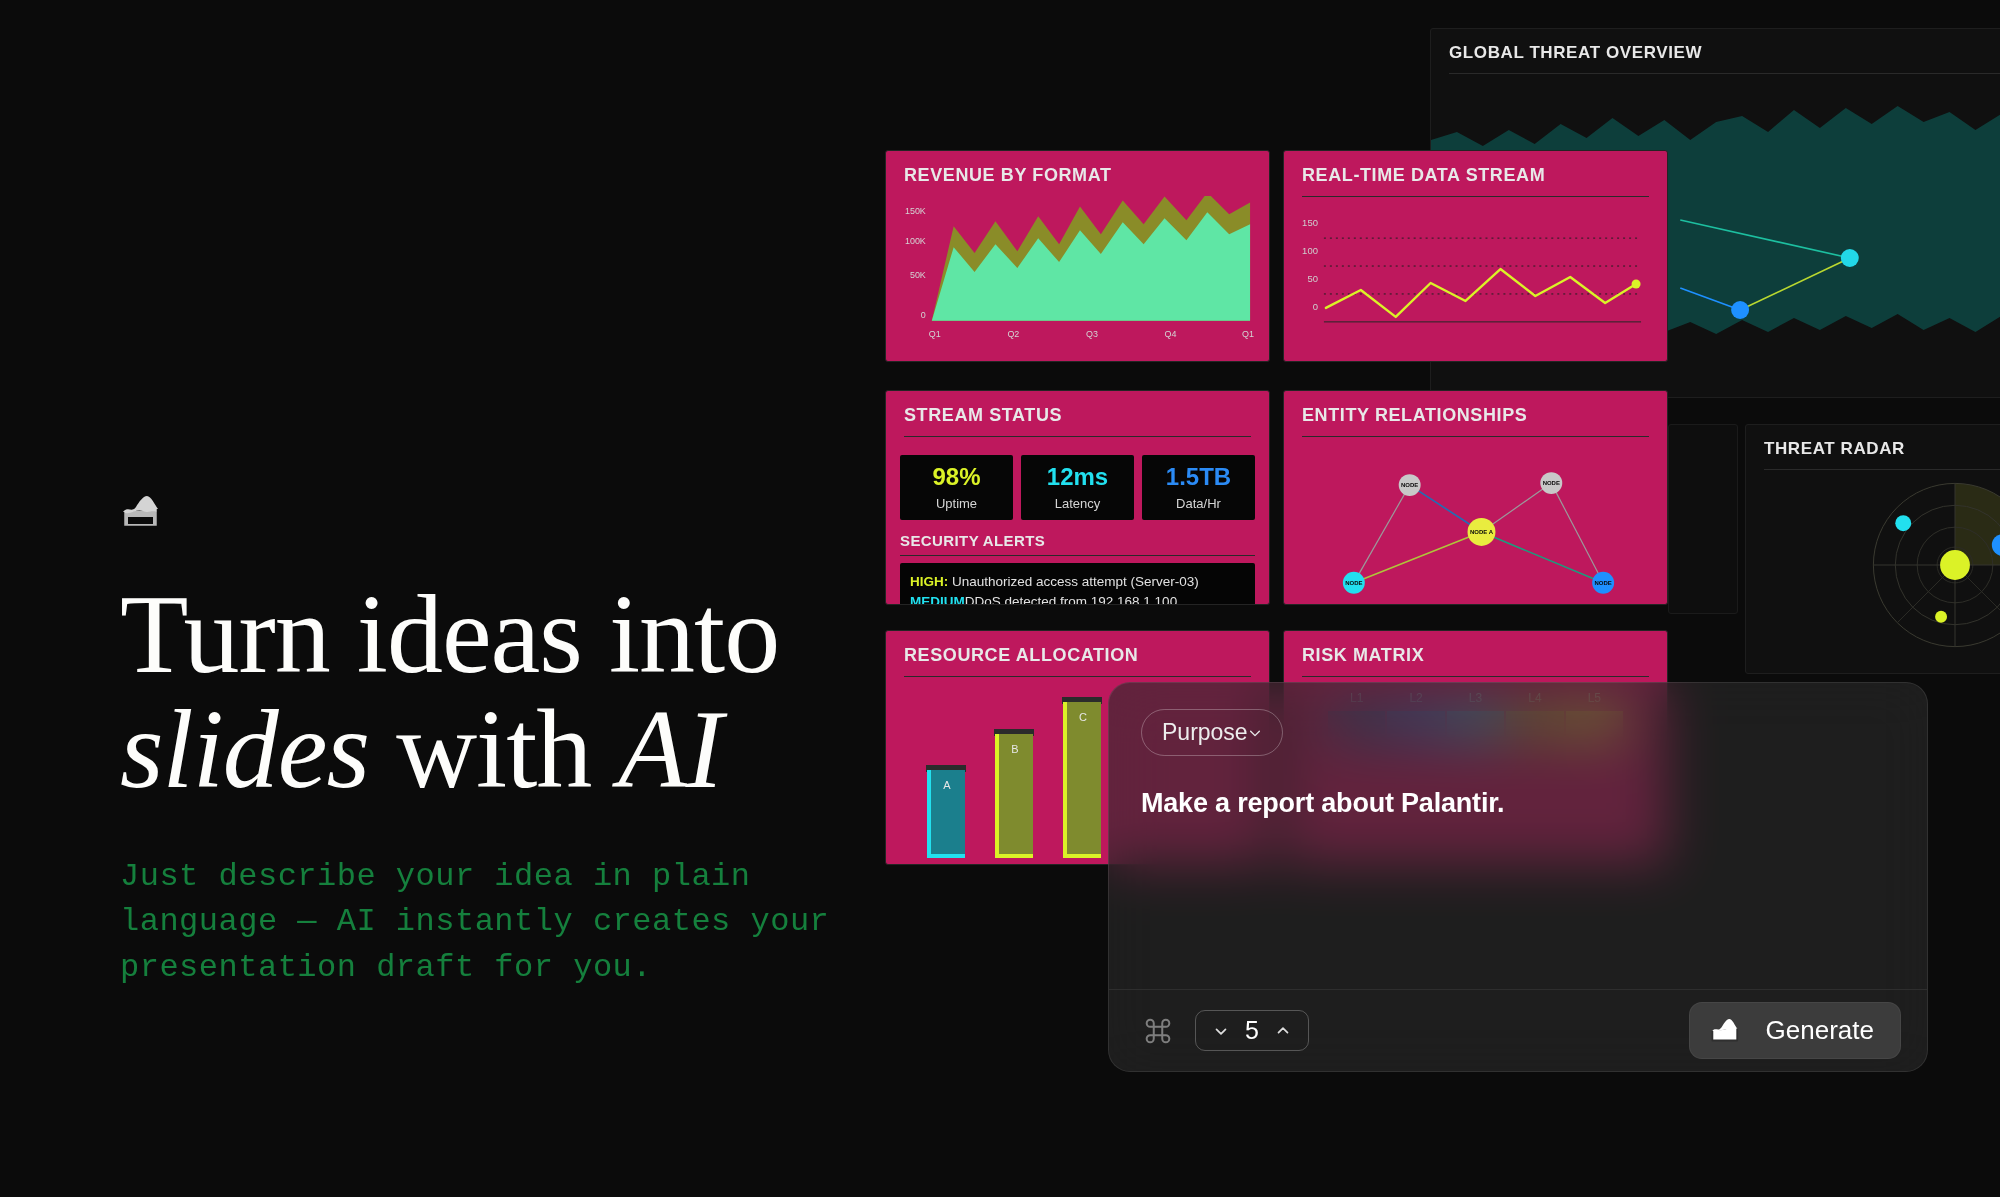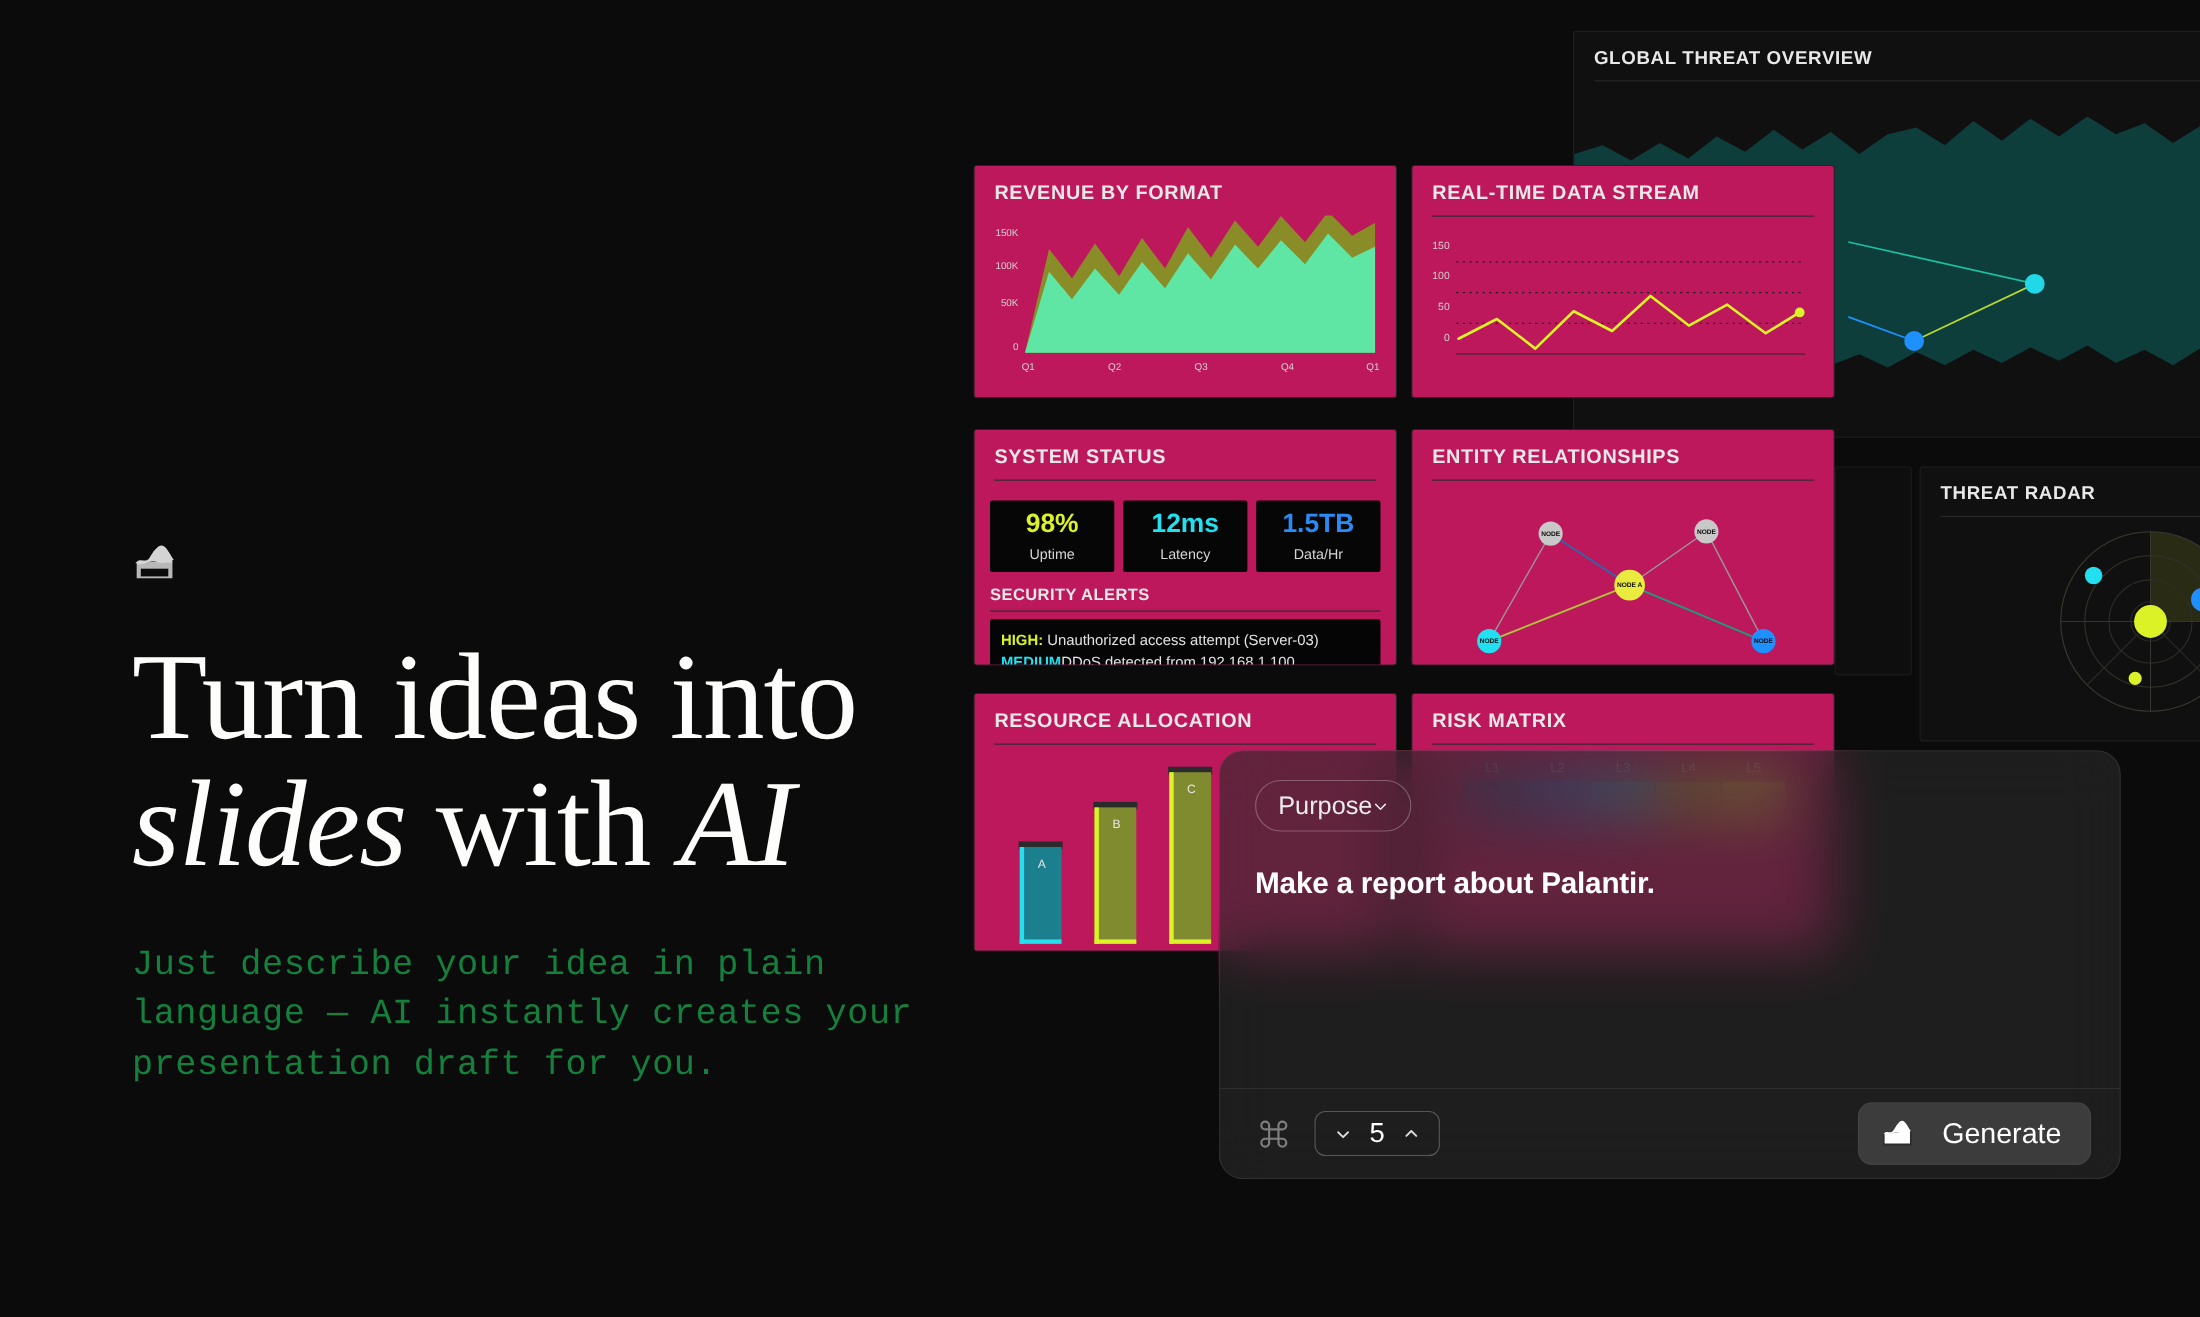--- a/index.html
+++ b/index.html
@@ -241,21 +241,21 @@
           <line x1="32" y1="62" x2="350" y2="62" stroke="#1f1f1f" stroke-width="1" stroke-dasharray="2 4"></line>
           <line x1="32" y1="90" x2="350" y2="90" stroke="#1f1f1f" stroke-width="1" stroke-dasharray="2 4"></line>
           <line x1="32" y1="118" x2="350" y2="118" stroke="#262626" stroke-width="1"></line>
           <polyline points="34,104 69,86 104,113 139,79 174,97 209,65 244,92 279,73 314,99 345,80" fill="none" stroke="#dbf227" stroke-width="2.4" stroke-linejoin="round" stroke-linecap="round"></polyline>
           <circle cx="345" cy="80" r="4.5" fill="#dbf227"></circle>
         </svg>
       </div>
     </div>
 
     <div class="card" id="c-status">
-      <div class="card-head">SYSTEM STATUS</div>
+      <div class="card-head">STREAM STATUS</div>
       <div class="card-rule"></div>
       <div class="card-body">
         <div class="stat-row">
           <div class="stat-box">
             <div class="stat-val" style="color:#dbf227">98%</div>
             <div class="stat-lbl">Uptime</div>
           </div>
           <div class="stat-box">
             <div class="stat-val" style="color:#22e0ef">12ms</div>
             <div class="stat-lbl">Latency</div>

